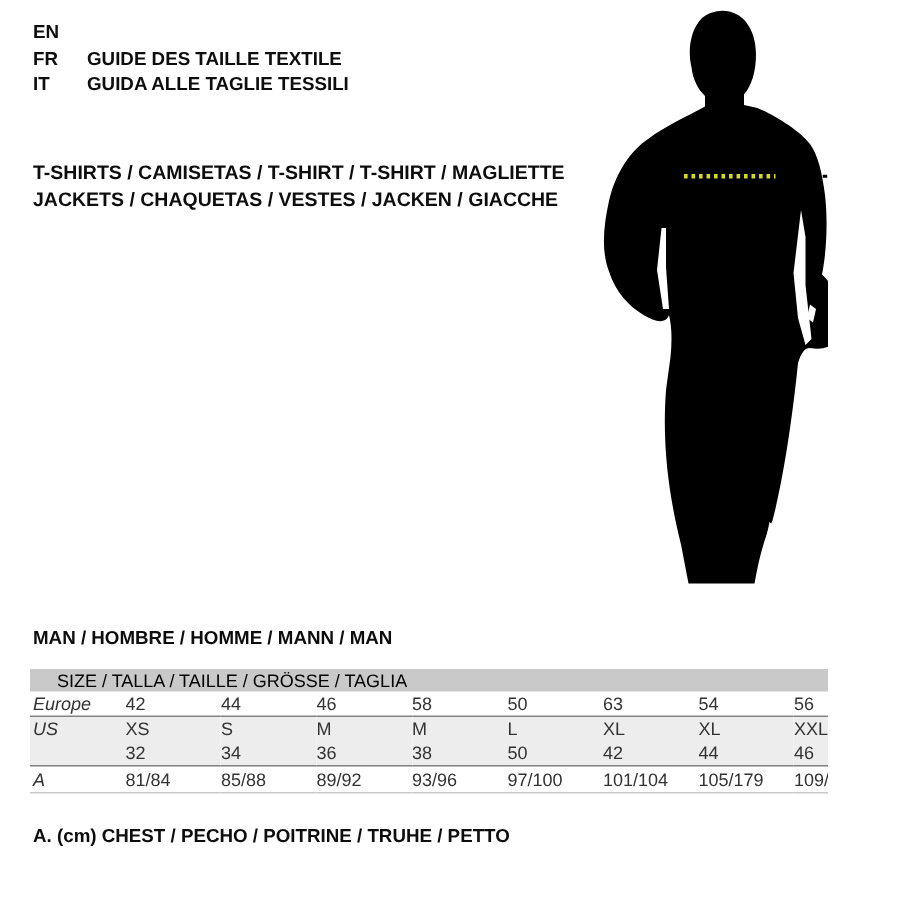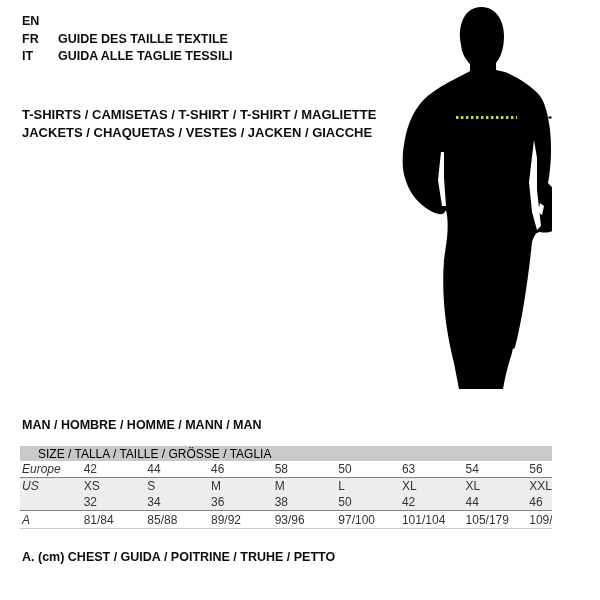--- a/index.html
+++ b/index.html
@@ -153,15 +153,15 @@
         <td>89/92</td>
         <td>93/96</td>
         <td>97/100</td>
         <td>101/104</td>
         <td>105/179</td>
         <td>109/112</td>
       </tr>
     </tbody>
   </table>
 
-  <div class="footnote">A. (cm) CHEST / GUIDA / POITRINE / TRUHE / PETTO</div>
+  <div class="footnote">A. (cm) CHEST / PECHO / POITRINE / TRUHE / PETTO</div>
 
 </div>
 
 </body></html>

